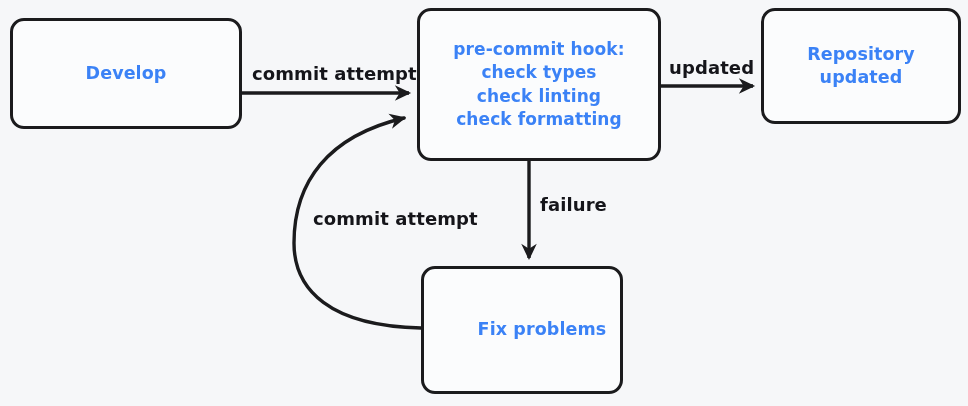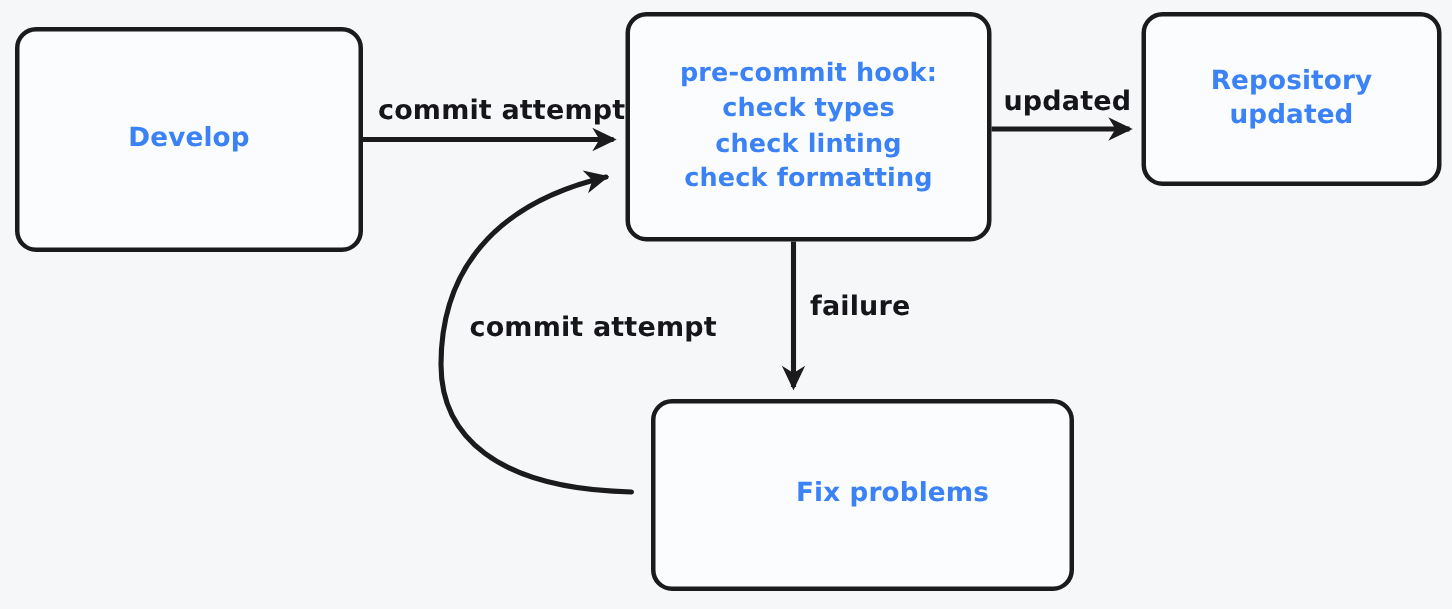--- a/index.html
+++ b/index.html
@@ -55,24 +55,24 @@
   .edge-label {
     position: absolute;
     font-family: "DejaVu Sans", sans-serif;
     font-weight: bold;
     font-size: 18px;
     color: #15151a;
     white-space: nowrap;
     z-index: 3;
     letter-spacing: 0.1px;
   }
-  #node-develop   { left: 10px;  top: 18px;  width: 232px; height: 150px; }
+  #node-develop   { left: 10px;  top: 18px;  width: 232px; height: 111px; }
   #node-precommit { left: 417px; top: 8px;   width: 244px; height: 153px; }
   #node-repo      { left: 761px; top: 8px;   width: 200px; height: 116px; }
-  #node-fix       { left: 434px; top: 266px; width: 282px; height: 128px; padding-left: 40px; }
+  #node-fix       { left: 421px; top: 266px; width: 202px; height: 128px; padding-left: 40px; }
 
   #label-commit-attempt-1 { left: 252px; top: 63px; }
   #label-success          { left: 669px; top: 57px; }
   #label-failure          { left: 540px; top: 194px; }
   #label-commit-attempt-2 { left: 313px; top: 208px; }
 </style>
 </head>
 <body>
 
 <div id="diagram-root">

